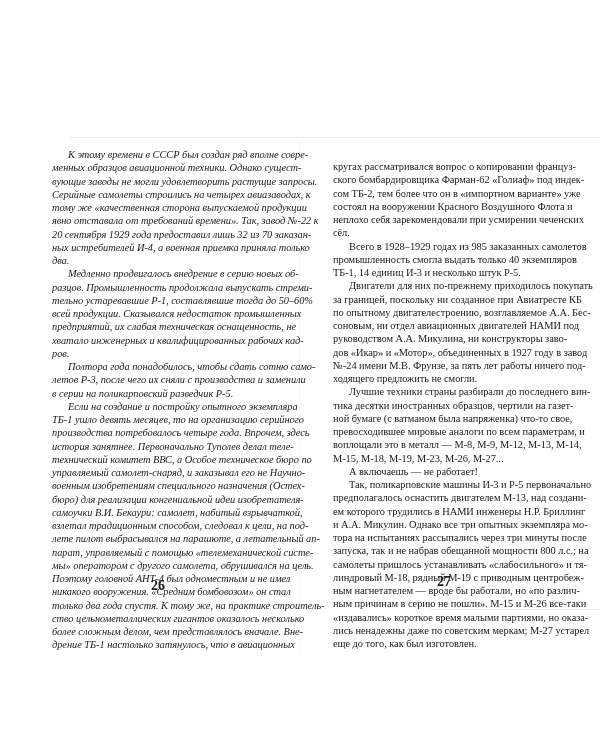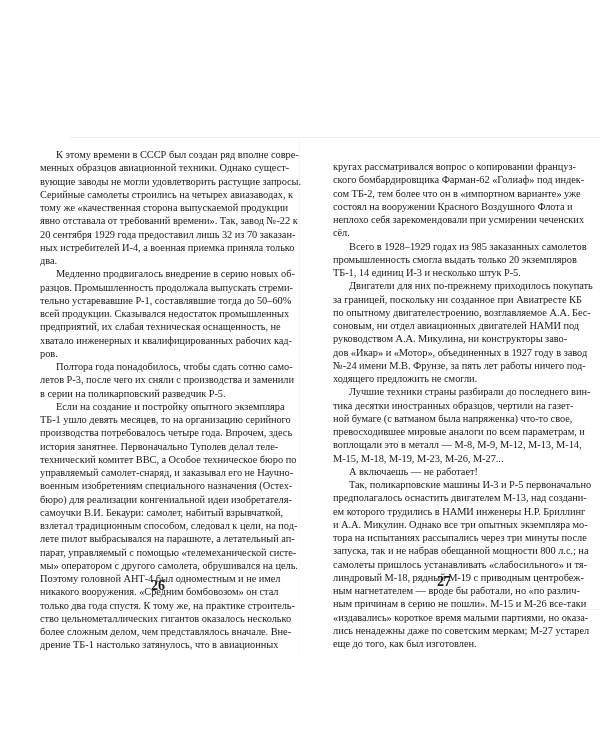--- a/index.html
+++ b/index.html
@@ -5,21 +5,21 @@
   html, body { margin:0; padding:0; }
   body {
     width:600px; height:750px; background:#ffffff; position:relative; overflow:hidden;
     font-family:"Liberation Serif","DejaVu Serif",serif; color:#1a1a1a;
   }
   .spread { position:absolute; left:0; top:0; width:600px; height:750px; }
   .page-edge-top { position:absolute; top:137px; left:70px; width:530px; height:1px; background:#ececec; }
   .gutter { position:absolute; left:299px; top:137px; width:1px; height:520px; background:linear-gradient(#f4f4f4,#f8f8f8); }
   .page-edge-bottom { position:absolute; top:609px; left:430px; width:170px; height:1px; background:#efefef; }
   .page { position:absolute; }
-  .page.left { left:40px; top:148px; width:236px; }
+  .page.left { left:52px; top:148px; width:236px;font-style:italic; }
   .page.right { left:333px; top:160px; width:227px; }
   .line {
     display:block; height:13.25px; line-height:13.25px; font-size:10.4px;
     text-align:justify; text-align-last:justify; white-space:nowrap; overflow:visible;
     letter-spacing:-0.05px;
   }
   .line.last { text-align-last:left; }
   .line.indent { padding-left:16px; }
   .page-number {
     position:absolute; font-weight:bold; font-size:14px; text-align:center; width:40px;
@@ -89,21 +89,21 @@
       <div>
         <span class="line">кругах рассматривался вопрос о копировании француз-</span>
         <span class="line">ского бомбардировщика Фарман-62 «Голиаф» под индек-</span>
         <span class="line">сом ТБ-2, тем более что он в «импортном варианте» уже</span>
         <span class="line">состоял на вооружении Красного Воздушного Флота и</span>
         <span class="line">неплохо себя зарекомендовали при усмирении чеченских</span>
         <span class="line last">сёл.</span>
       </div>
       <div>
         <span class="line indent">Всего в 1928–1929 годах из 985 заказанных самолетов</span>
-        <span class="line">промышленность смогла выдать только 20 экземпляров</span>
+        <span class="line">промышленность смогла выдать только 40 экземпляров</span>
         <span class="line last">ТБ-1, 14 единиц И-3 и несколько штук Р-5.</span>
       </div>
       <div>
         <span class="line indent">Двигатели для них по-прежнему приходилось покупать</span>
         <span class="line">за границей, поскольку ни созданное при Авиатресте КБ</span>
         <span class="line">по опытному двигателестроению, возглавляемое А.А. Бес-</span>
         <span class="line">соновым, ни отдел авиационных двигателей НАМИ под</span>
         <span class="line">руководством А.А. Микулина, ни конструкторы заво-</span>
         <span class="line">дов «Икар» и «Мотор», объединенных в 1927 году в завод</span>
         <span class="line">№-24 имени М.В. Фрунзе, за пять лет работы ничего под-</span>

